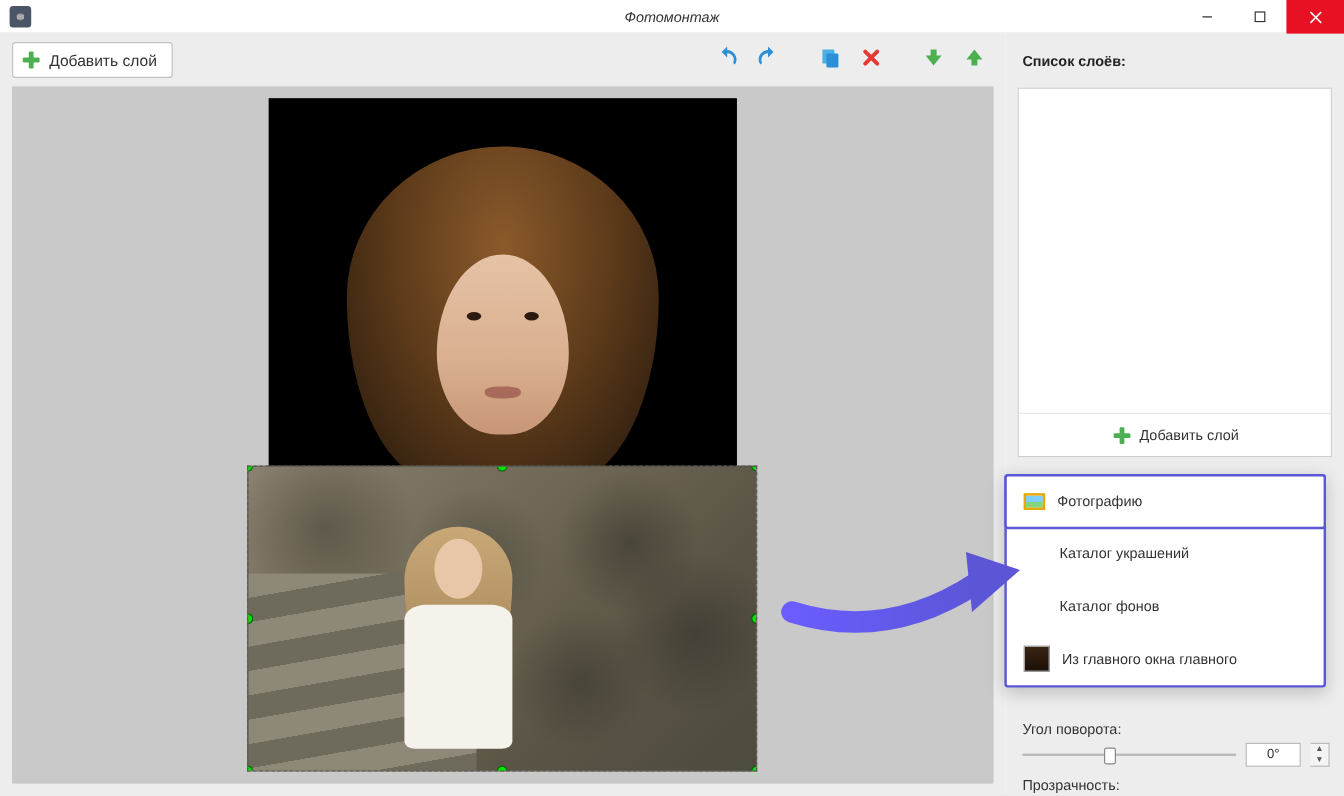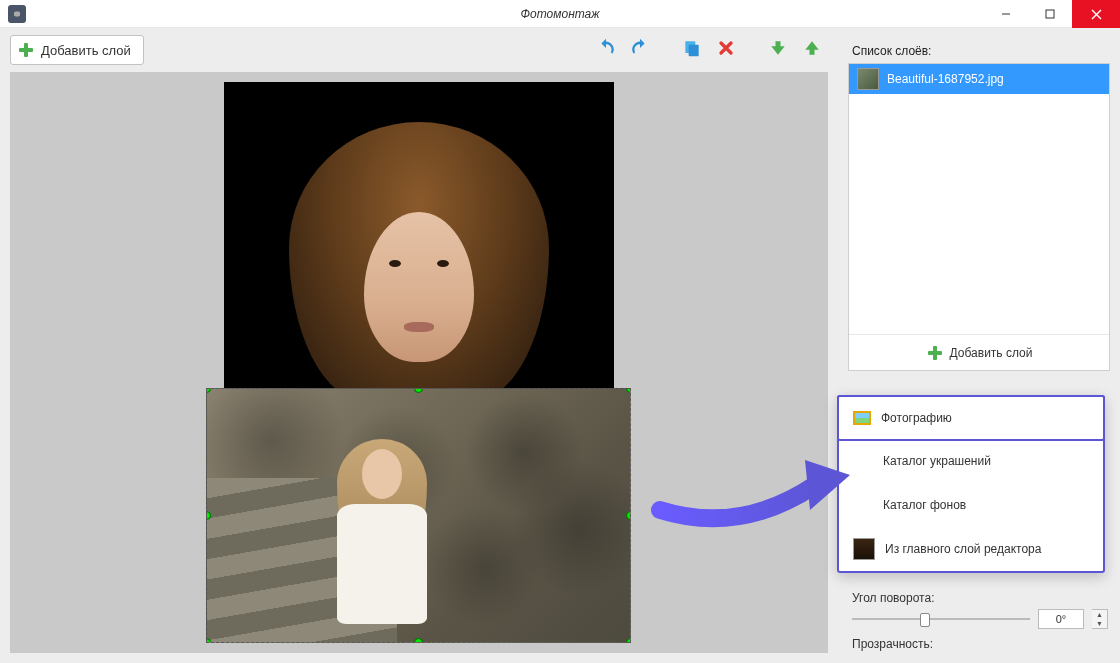--- a/index.html
+++ b/index.html
@@ -52,21 +52,21 @@
 .overlay-layer .figure-hair { position: absolute; left: 130px; top: 50px; width: 90px; height: 110px; background: linear-gradient(180deg,#c9a878 0%,#a8875a 100%); border-radius: 50% 50% 20% 20% / 40% 40% 60% 60%; }
 .overlay-handle { position: absolute; width: 9px; height: 9px; background: #00e600; border-radius: 50%; border: 1px solid #006600; }
 .h-tl { left: -5px; top: -5px; } .h-tm { left: 50%; top: -5px; margin-left: -5px; } .h-tr { right: -5px; top: -5px; }
 .h-ml { left: -5px; top: 50%; margin-top: -5px; } .h-mr { right: -5px; top: 50%; margin-top: -5px; }
 .h-bl { left: -5px; bottom: -5px; } .h-bm { left: 50%; bottom: -5px; margin-left: -5px; } .h-br { right: -5px; bottom: -5px; }
 
 
 .big-arrow { position: absolute; left: 650px; top: 440px; z-index: 20; pointer-events: none; }
 
 
-.panel-title { font-size: 12px; font-weight: normal; color: #222; padding: 16px 10px 5px 14px; }
+.panel-title { font-size: 12px; font-weight: bold; color: #222; padding: 16px 10px 15px 14px; }
 .layer-list { background: #fff; border: 1px solid #cfcfcf; height: 308px; margin: 0 10px 8px 10px; display: flex; flex-direction: column; }
 .layer-item { height: 30px; display: flex; align-items: center; gap: 8px; padding: 0 8px; font-size: 12px; color: #333; cursor: pointer; }
 .layer-item.selected { background: #3399ff; color: #fff; }
 .layer-item .thumb { width: 22px; height: 22px; background: #666; border: 1px solid #999; flex-shrink: 0; }
 .layer-item .thumb.photo1 { background: linear-gradient(135deg,#7a8a6f,#4a5a3f); }
 .layer-item .thumb.photo2 { background: linear-gradient(180deg,#3a2512,#1a1008); }
 .layer-list-footer { margin-top: auto; height: 36px; display: flex; align-items: center; justify-content: center; gap: 6px; font-size: 12px; color: #333; border-top: 1px solid #e8e8e8; cursor: pointer; }
 
 
 .popup { position: absolute; left: 837px; top: 395px; width: 268px; background: #fff; border: 2px solid #5c56d6; border-radius: 3px; box-shadow: 0 4px 14px rgba(0,0,0,0.2); z-index: 10; }
@@ -190,24 +190,20 @@
           <div class="overlay-handle h-br"></div>
 
         </div>
       </div>
     </div>
   </div>
 
   <div class="right-pane">
     <div class="panel-title">Список слоёв:</div>
     <div class="layer-list">
-      <div class="layer-item selected">
-        <div class="thumb photo1"></div>
-        <span>Beautiful-1687952.jpg</span>
-      </div>
       <div class="layer-list-footer">
         <svg width="18" height="18">
             <rect x="7" y="2" width="4" height="14" fill="#4caf50" rx="1"></rect>
             <rect x="2" y="7" width="14" height="4" fill="#4caf50" rx="1"></rect>
           </svg>
         <span>Добавить слой</span>
       </div>
     </div>
 
     <div style="height:206px"></div>
@@ -236,21 +232,21 @@
     <span>Фотографию</span>
   </div>
   <div class="popup-item indent">
     <span>Каталог украшений</span>
   </div>
   <div class="popup-item indent">
     <span>Каталог фонов</span>
   </div>
   <div class="popup-item">
     <div class="sm-thumb"></div>
-    <span>Из главного слой редактора</span>
+    <span>Из главного окна главного</span>
   </div>
 </div>
 
 <svg class="big-arrow" width="210" height="110">
   <defs>
     <linearGradient id="ag" x1="0" y1="0" x2="1" y2="0">
       <stop offset="0%" stop-color="#6a5cff"></stop>
         <stop offset="100%" stop-color="#5c56d6"></stop>
     </linearGradient>
   </defs>

